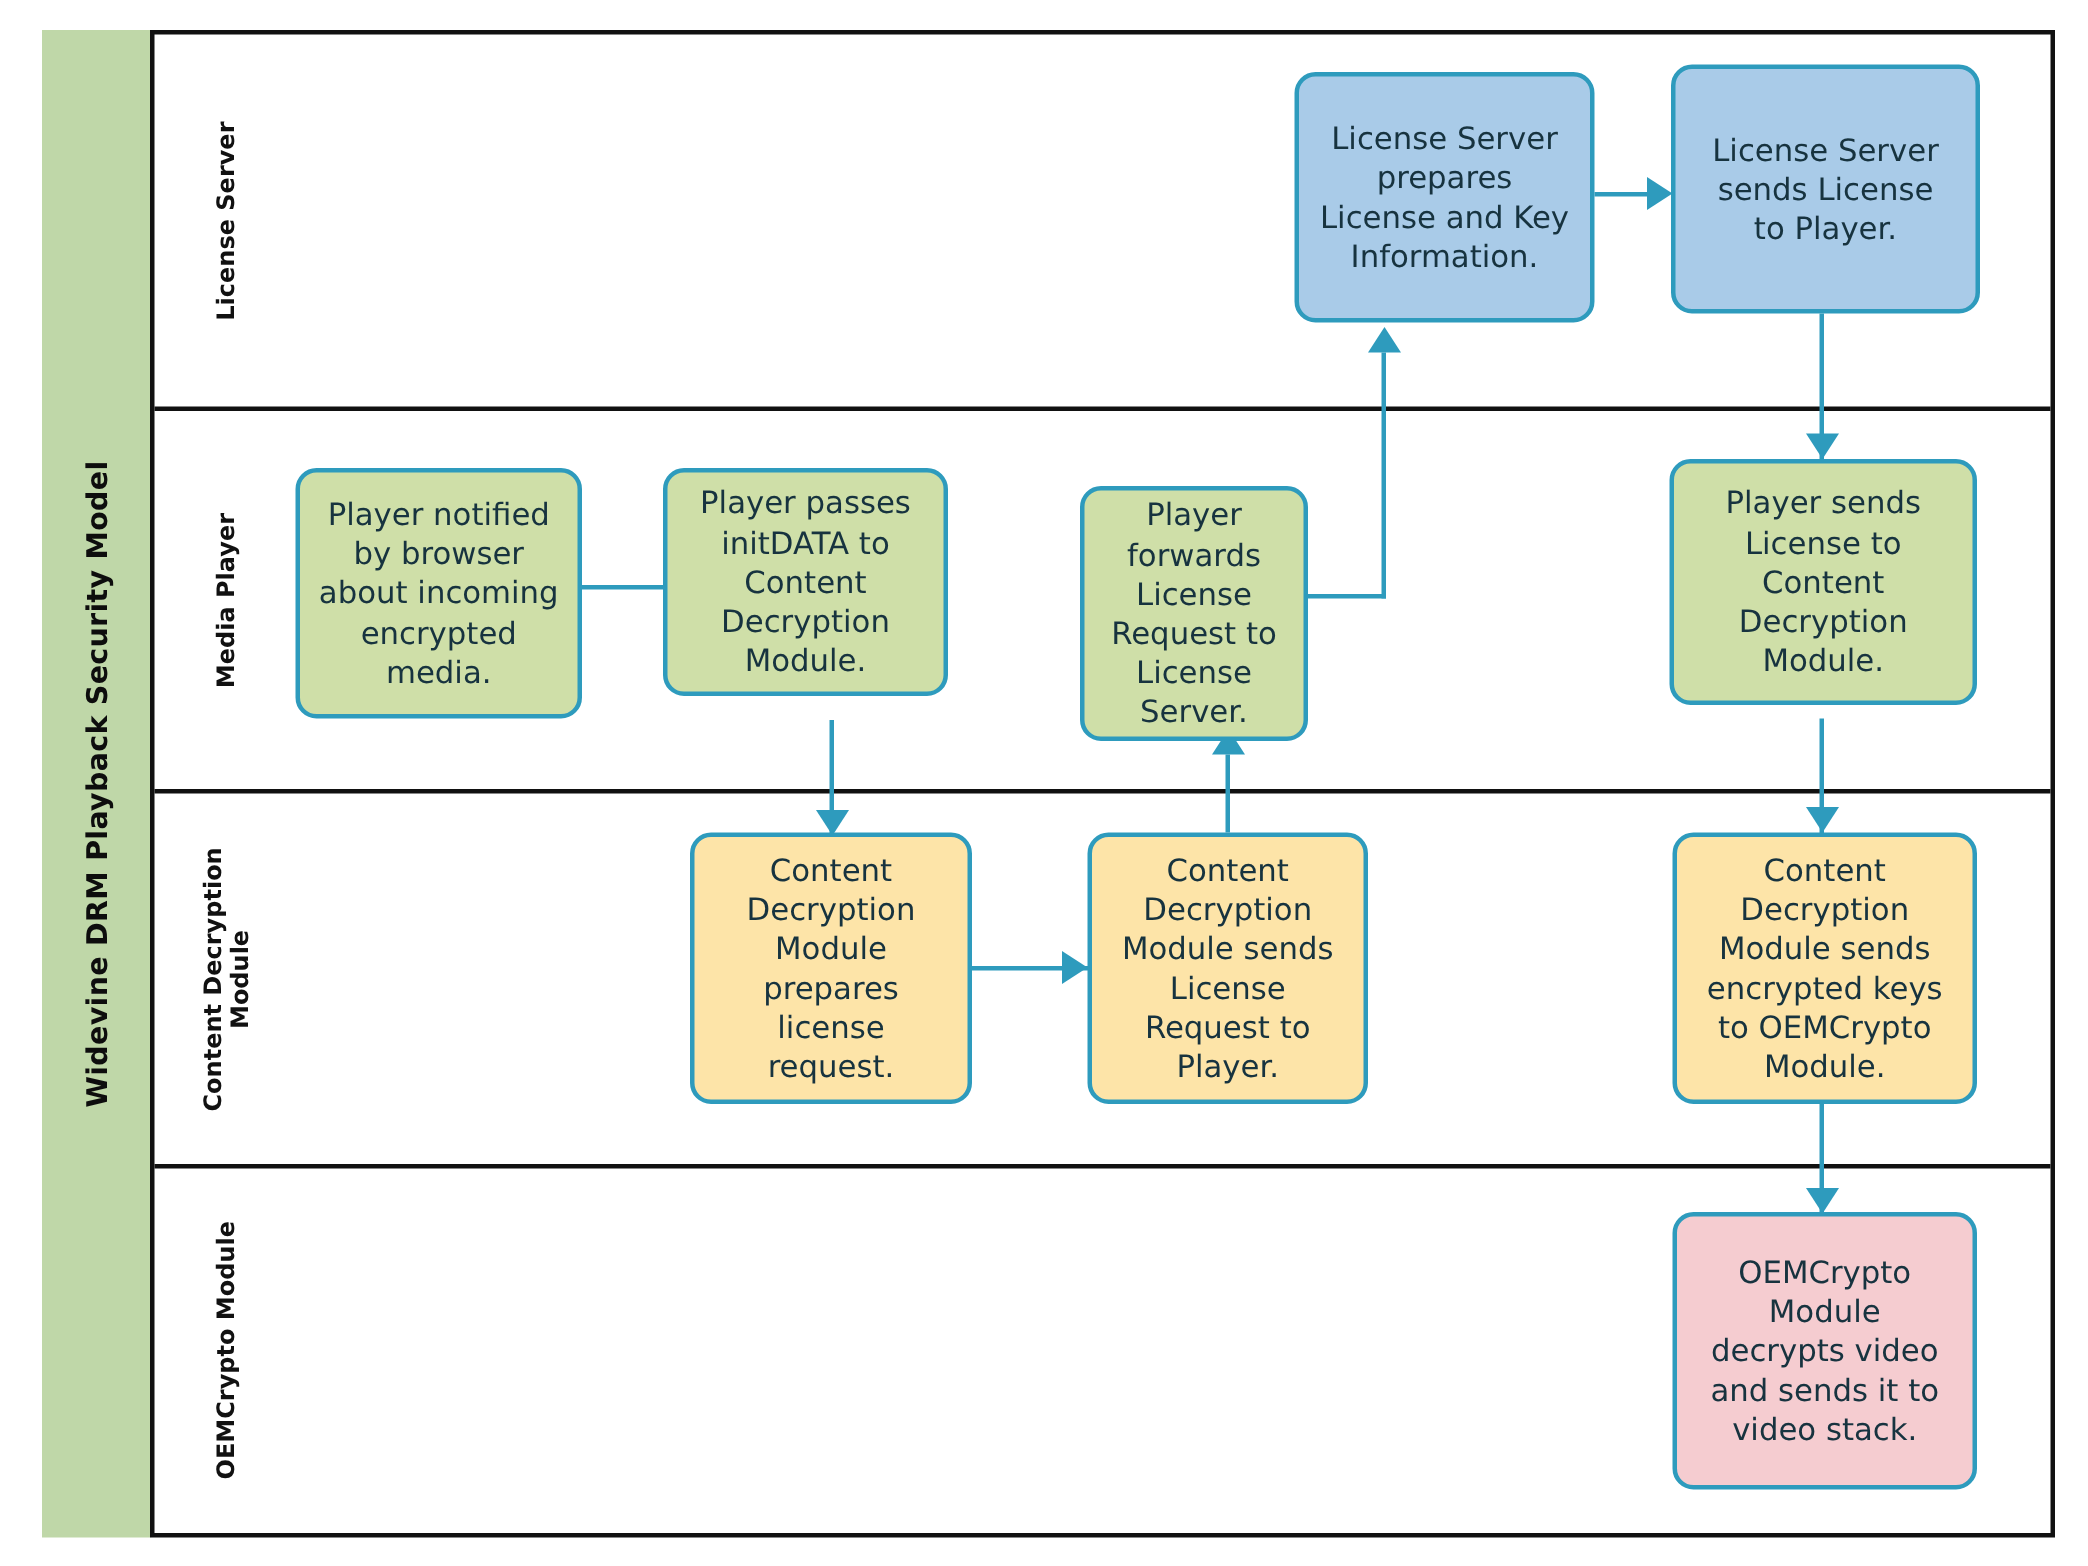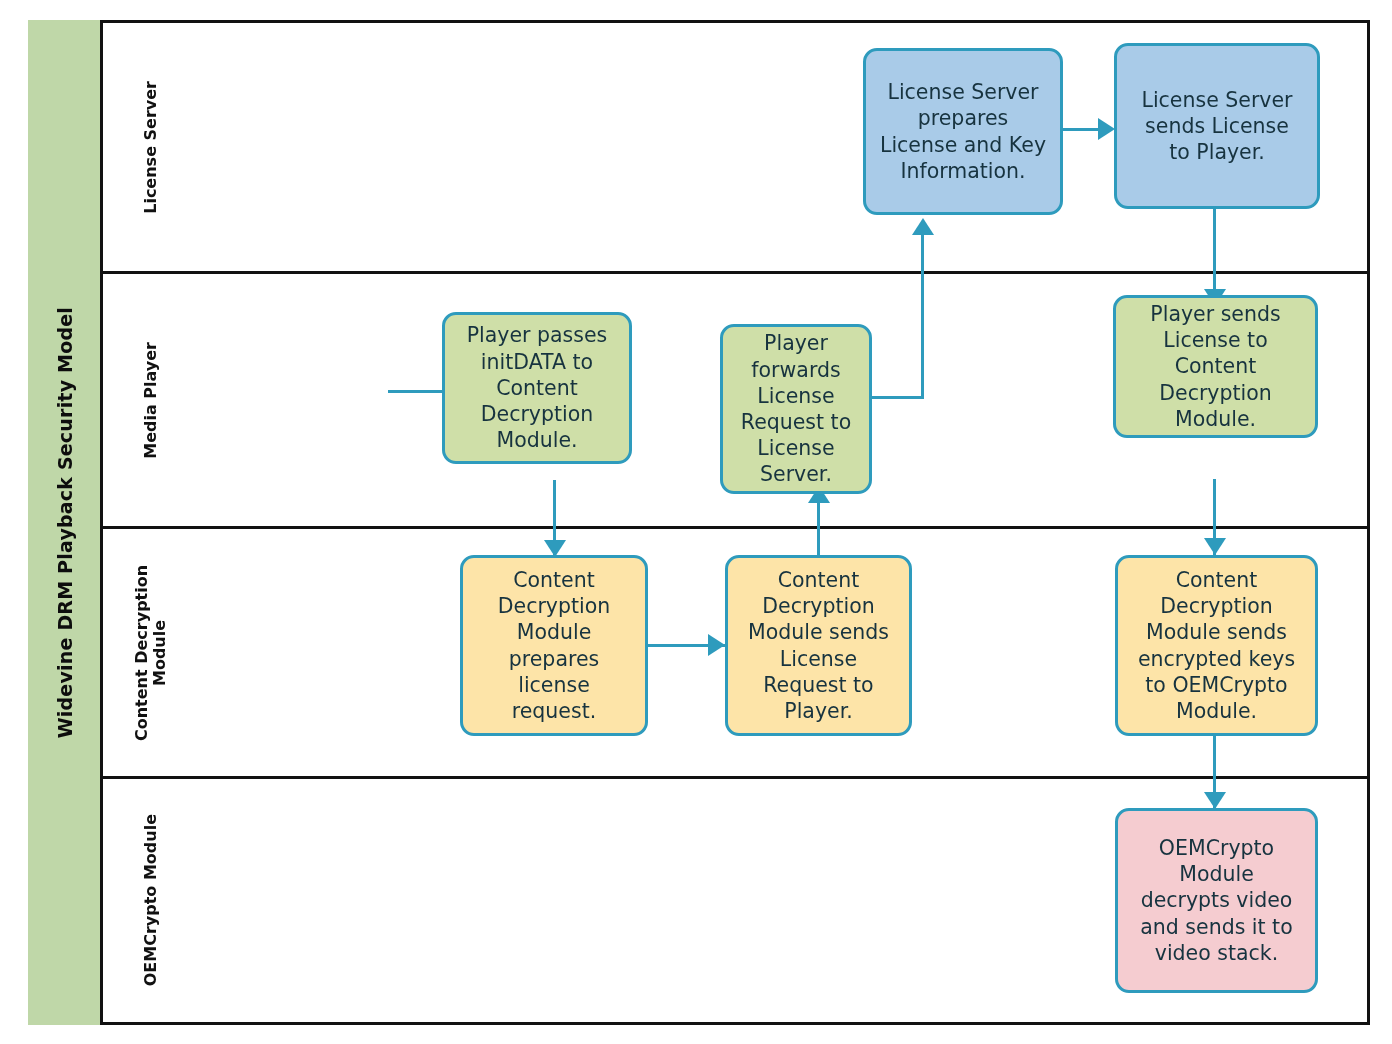--- a/index.html
+++ b/index.html
@@ -116,34 +116,39 @@
 
     <div class="box blue" style="left:760px;top:25px;width:200px;height:167px;">License Server
 prepares
 License and Key
 Information.</div>
 
     <div class="box blue" style="left:1011px;top:20px;width:206px;height:166px;">License Server
 sends License
 to Player.</div>
 
+    <div class="box green" style="left:94px;top:289px;width:191px;height:167px;">Player notified
+by browser
+about incoming
+encrypted
+media.</div>
 
     <div class="box green" style="left:339px;top:289px;width:190px;height:152px;">Player passes
 initDATA to
 Content
 Decryption
 Module.</div>
 
     <div class="box green" style="left:617px;top:301px;width:152px;height:170px;">Player
 forwards
 License
 Request to
 License Server.</div>
 
-    <div class="box green" style="left:1010px;top:272px;width:205px;height:143px;">Player sends
+    <div class="box green" style="left:1010px;top:283px;width:205px;height:164px;">Player sends
 License to
 Content
 Decryption
 Module.</div>
 
     <div class="box yellow" style="left:357px;top:532px;width:188px;height:181px;">Content
 Decryption
 Module
 prepares
 license

